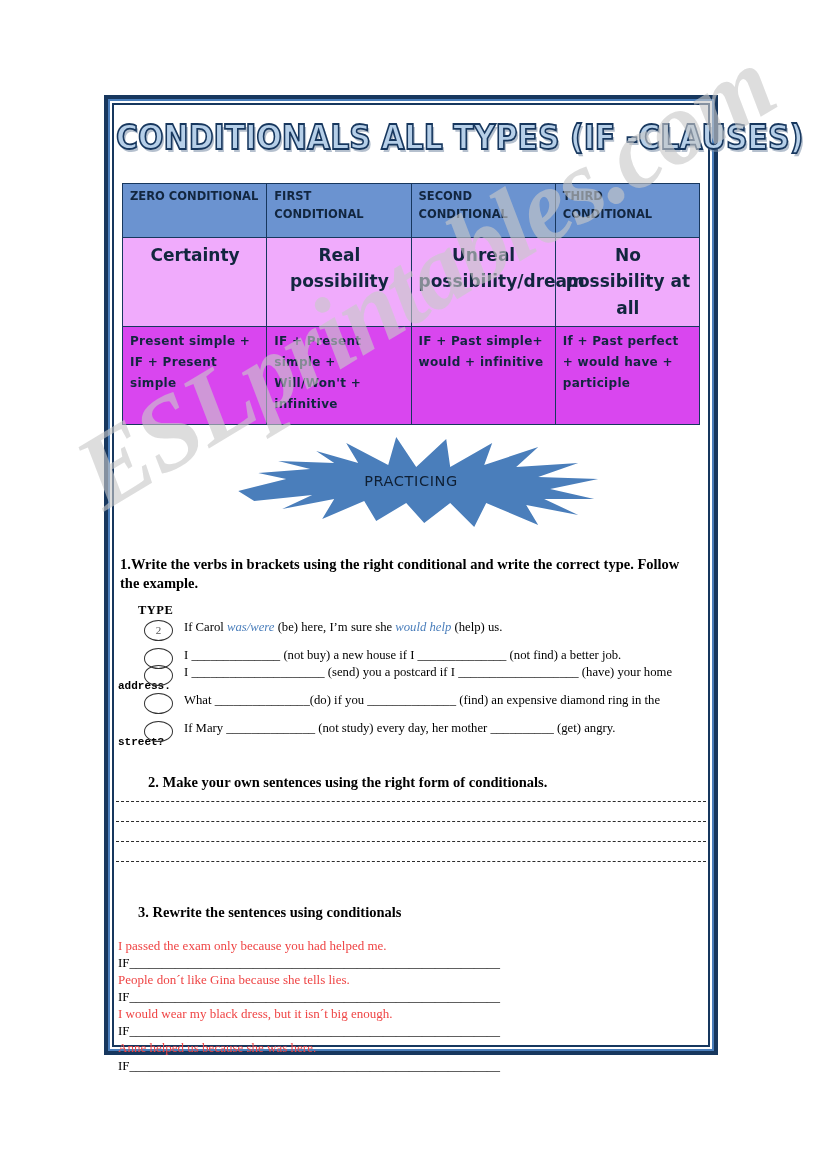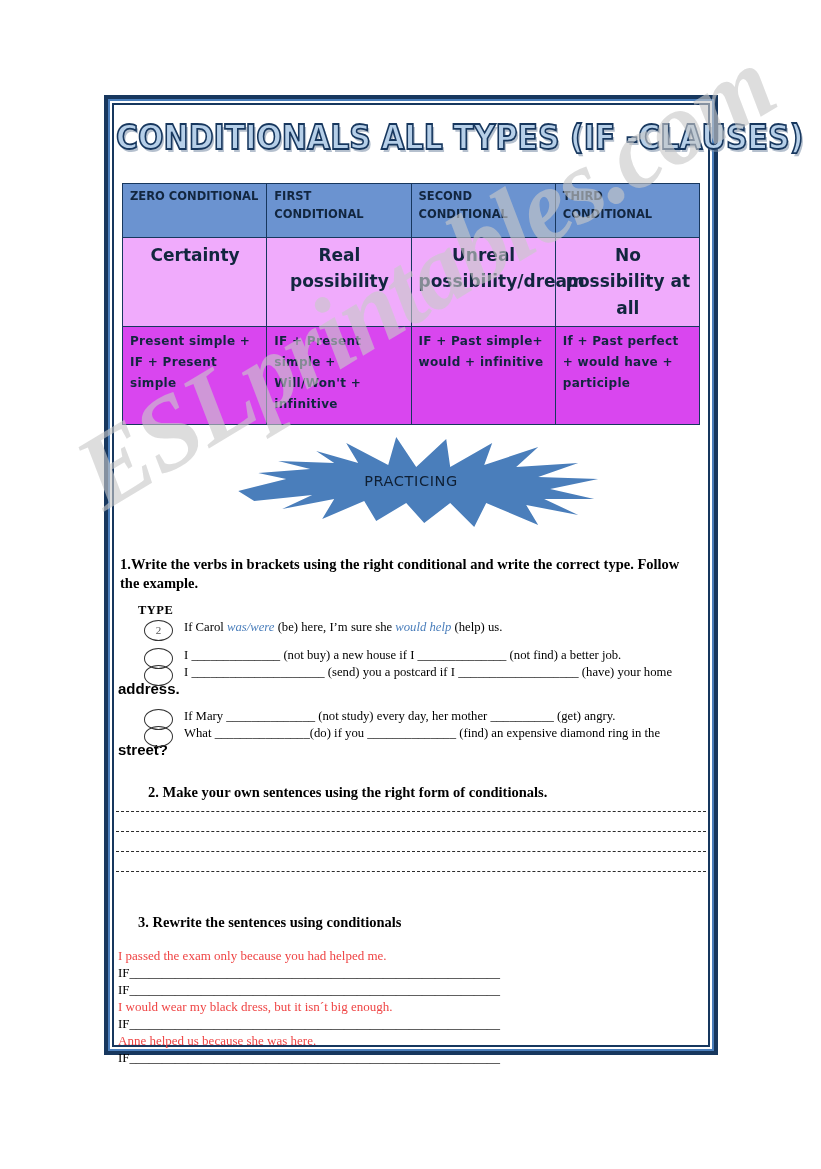--- a/index.html
+++ b/index.html
@@ -210,22 +210,22 @@
     border-radius: 50%;
     background: transparent;
     text-align: center;
     font-size: 11px;
     line-height: 18px;
     color: #555;
   }
   .q-row.gap { margin-top: 11px; }
   .q-row.tight { margin-top: 0px; }
   .q-cont {
-    font-family: Liberation Sans, sans-serif;
-    font-size: 15px;
+    font-family: Liberation Mono, monospace;
+    font-size: 11px;
     font-weight: bold;
     padding-left: 2px;
     margin-top: -1px;
   }
   .blue-it {
     color: #4a7ebb;
     font-style: italic;
   }
 
   
@@ -317,28 +317,28 @@
         <span class="bubble"></span>
         <span>I ______________ (not buy) a new house if I ______________ (not find) a better job.</span>
       </div>
 
       <div class="q-row tight">
         <span class="bubble"></span>
         <span>I _____________________ (send) you a postcard if I ___________________ (have) your home</span>
       </div>
       <div class="q-cont">address.</div>
 
+      <div class="q-row tight">
+        <span class="bubble"></span>
+        <span>What _______________(do) if you ______________ (find) an expensive  diamond ring in the</span>
+      </div>
+
       <div class="q-row gap">
         <span class="bubble"></span>
         <span>If Mary ______________ (not study) every day, her mother __________ (get) angry.</span>
-      </div>
-
-      <div class="q-row tight">
-        <span class="bubble"></span>
-        <span>What _______________(do) if you ______________ (find) an expensive  diamond ring in the</span>
       </div>
       <div class="q-cont">street?</div>
 
     </div>
 
     <div class="ex-heading" style="margin-top:25px;margin-left:28px;">2. Make your own sentences using the right form of conditionals.</div>
 
     <div class="dots-block">
       <div class="dot-line"></div>
       <div class="dot-line"></div>
@@ -346,20 +346,21 @@
       <div class="dot-line"></div>
     </div>
 
     <div id="ex3-heading" class="ex-heading">3. Rewrite the sentences using conditionals</div>
 
     <div class="rw-block">
 
       <div class="rw-sentence">I passed the exam only because you had helped me.</div>
       <div class="rw-if"><span>IF</span><span>_________________________________________________________</span></div>
 
+      <div class="rw-sentence">People don´t like Gina because she tells lies.</div>
       <div class="rw-if"><span>IF</span><span>_________________________________________________________</span></div>
 
       <div class="rw-sentence">I would wear my black dress, but it isn´t big enough.</div>
       <div class="rw-if"><span>IF</span><span>_________________________________________________________</span></div>
 
       <div class="rw-sentence">Anne helped us because she was here.</div>
       <div class="rw-if"><span>IF</span><span>_________________________________________________________</span></div>
 
     </div>
 

